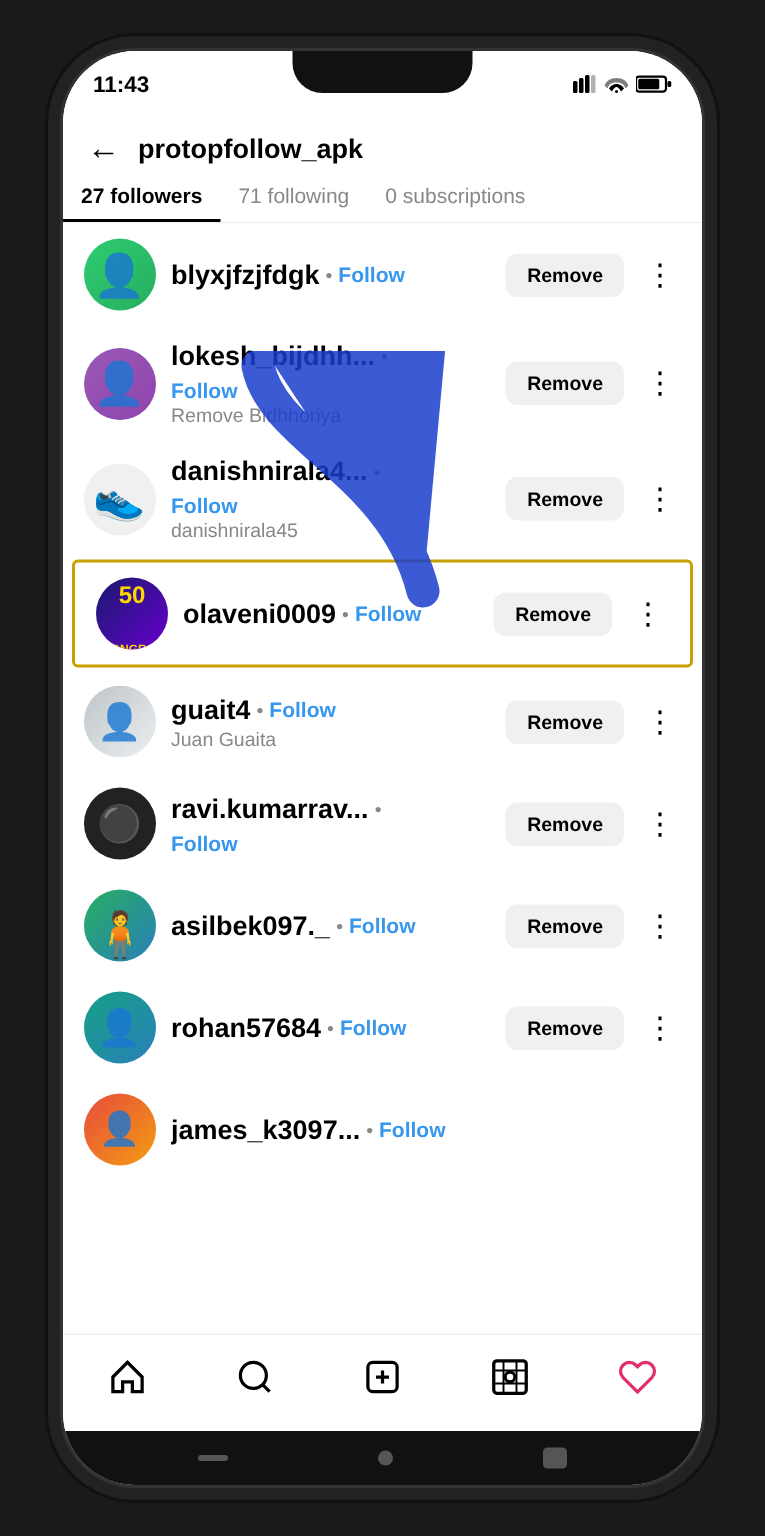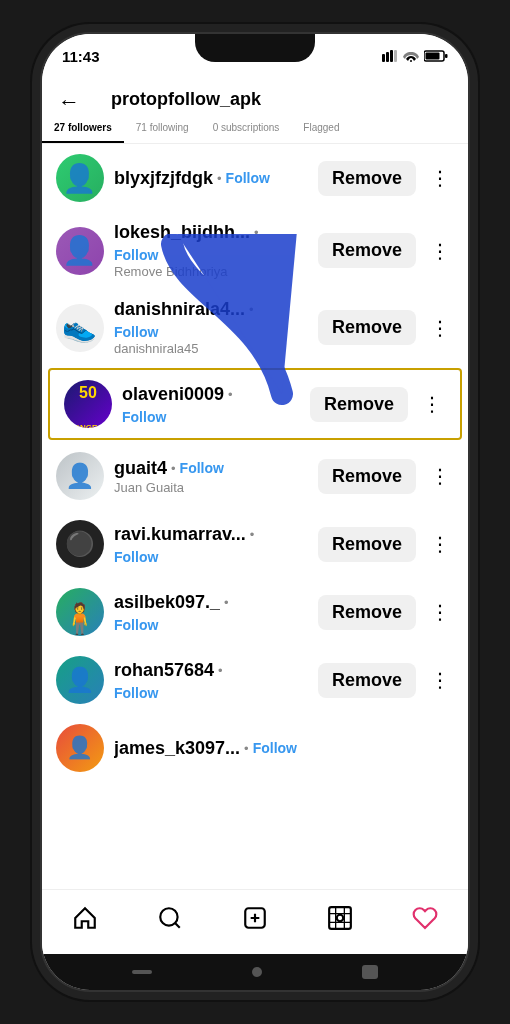--- a/index.html
+++ b/index.html
@@ -74,32 +74,31 @@
     }
     .back-btn {
       font-size: 22px;
       color: #000;
       cursor: pointer;
     }
     .header-title {
       font-size: 18px;
       font-weight: 700;
       color: #000;
-      margin-left: 19px;
     }
     .tabs-row {
       display: flex;
       border-bottom: 1px solid #eee;
       background: #fff;
       flex-shrink: 0;
       overflow: hidden;
     }
     .tab {
       padding: 10px 12px;
-      font-size: 10px;
+      font-size: 14px;
       color: #888;
       cursor: pointer;
       white-space: nowrap;
       position: relative;
     }
     .tab.active {
       color: #000;
       font-weight: 600;
     }
     .tab.active::after {
@@ -198,21 +197,21 @@
     .fullname {
       font-size: 13px;
       color: #888;
       margin-top: 1px;
     }
     .remove-btn {
       background: #f0f0f0;
       border: none;
       border-radius: 8px;
       padding: 7px 14px;
-      font-size: 18px;
+      font-size: 13px;
       font-weight: 600;
       color: #000;
       cursor: pointer;
       flex-shrink: 0;
       margin-left: 38px;
     }
     .more-btn {
       font-size: 20px;
       color: #000;
       cursor: pointer;
@@ -314,21 +313,20 @@
 
     <div class="header">
       <span class="back-btn">←</span>
       <span class="header-title">protopfollow_apk</span>
     </div>
 
     <div class="tabs-row">
       <div class="tab active">27 followers</div>
       <div class="tab">71 following</div>
       <div class="tab">0 subscriptions</div>
-      <div class="tab">Flagged</div>
     </div>
 
     <div class="content">
 
       <div class="follower-item">
         <div class="avatar avatar-green">
           <div class="person-shape">👤</div>
         </div>
         <div class="user-info">
           <div class="username-row">

